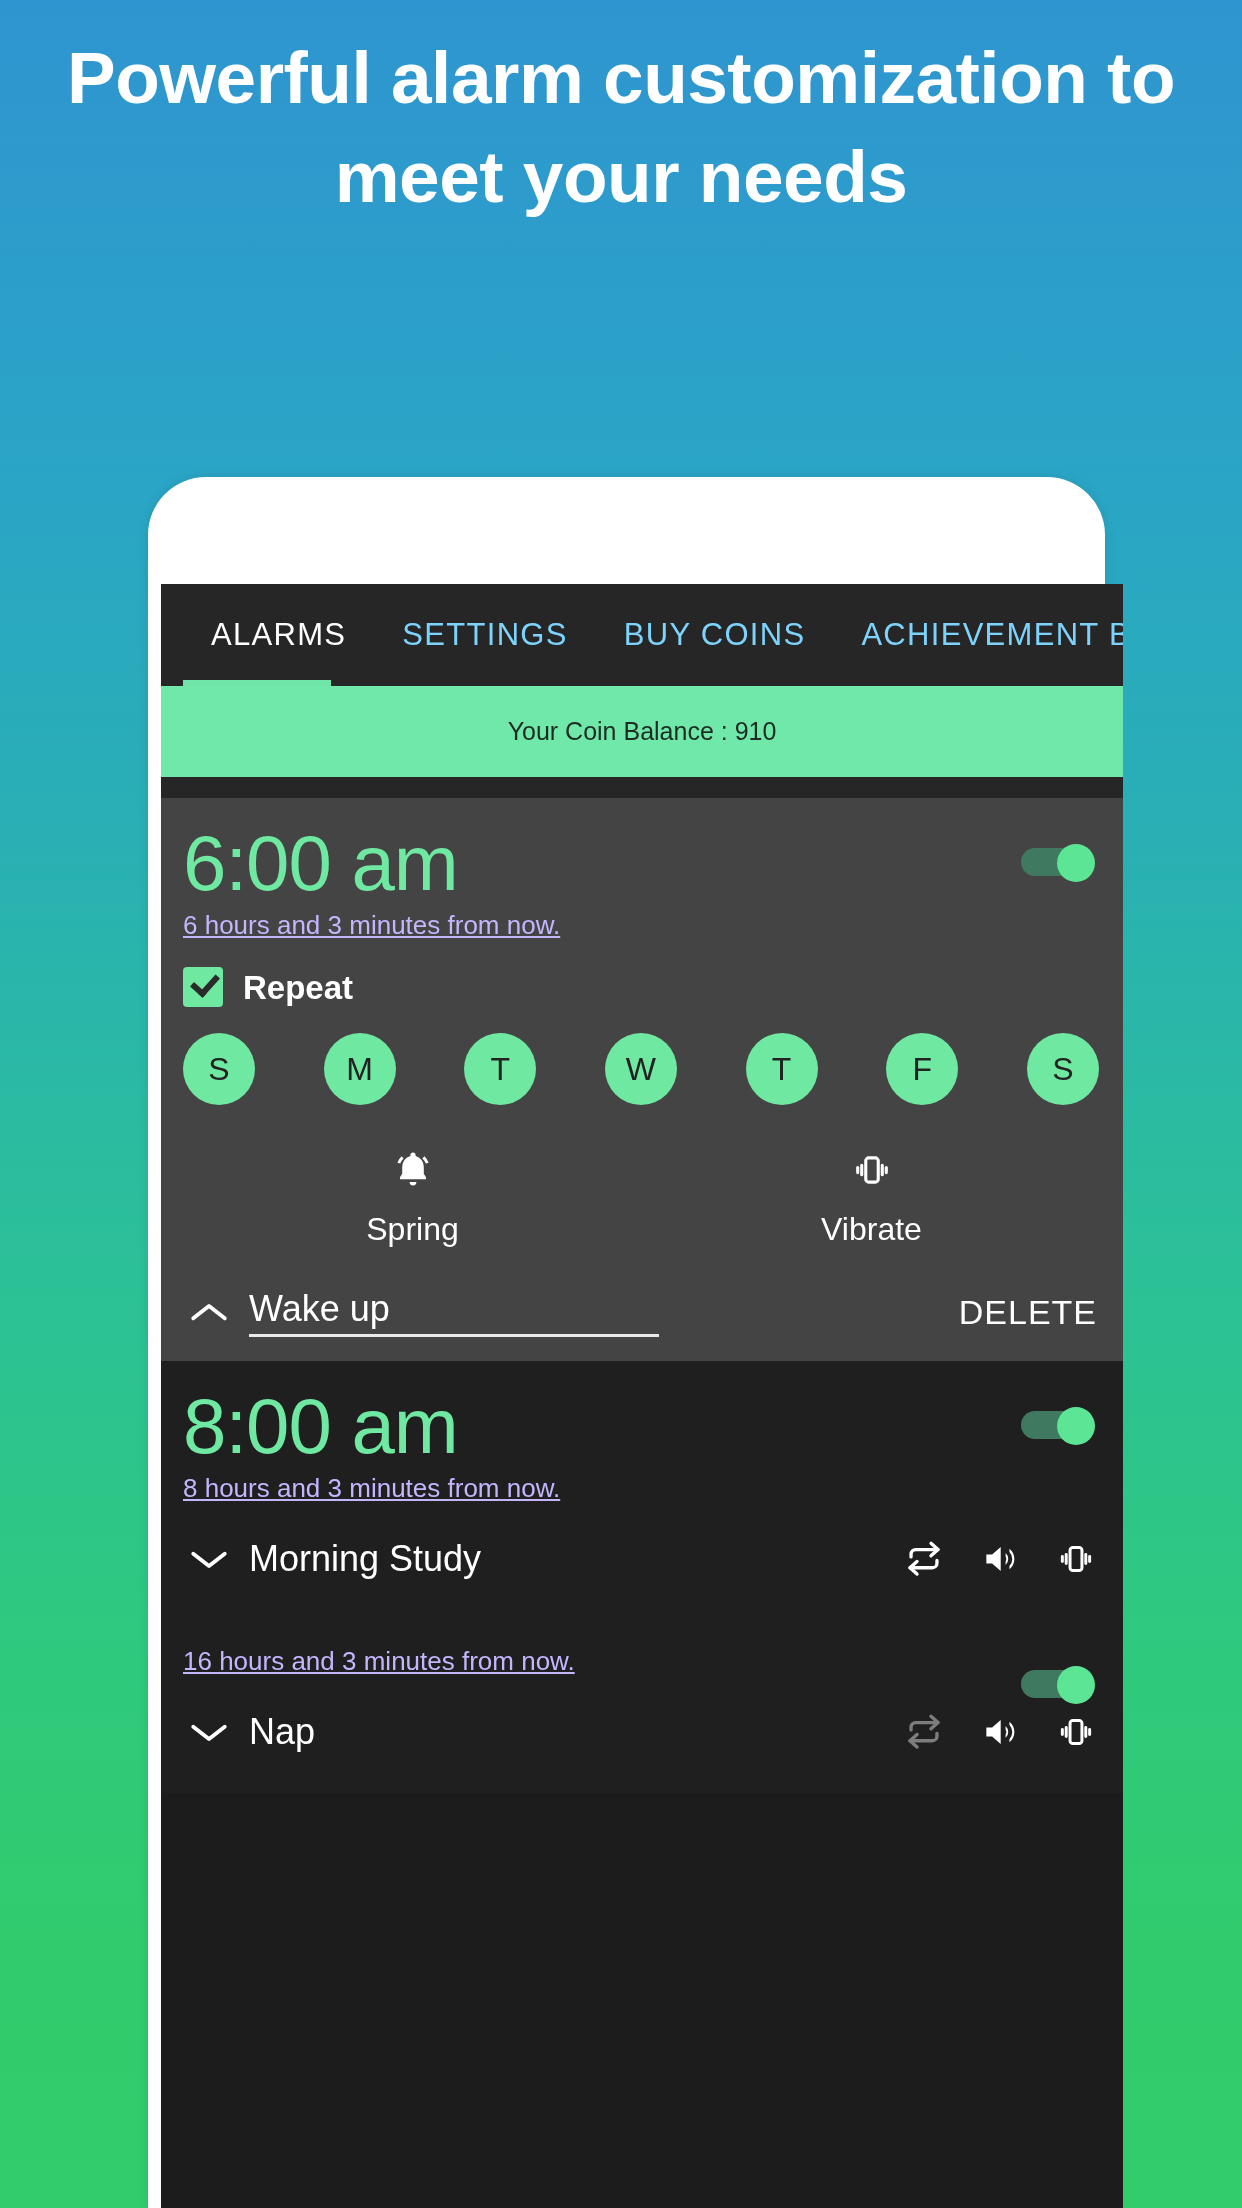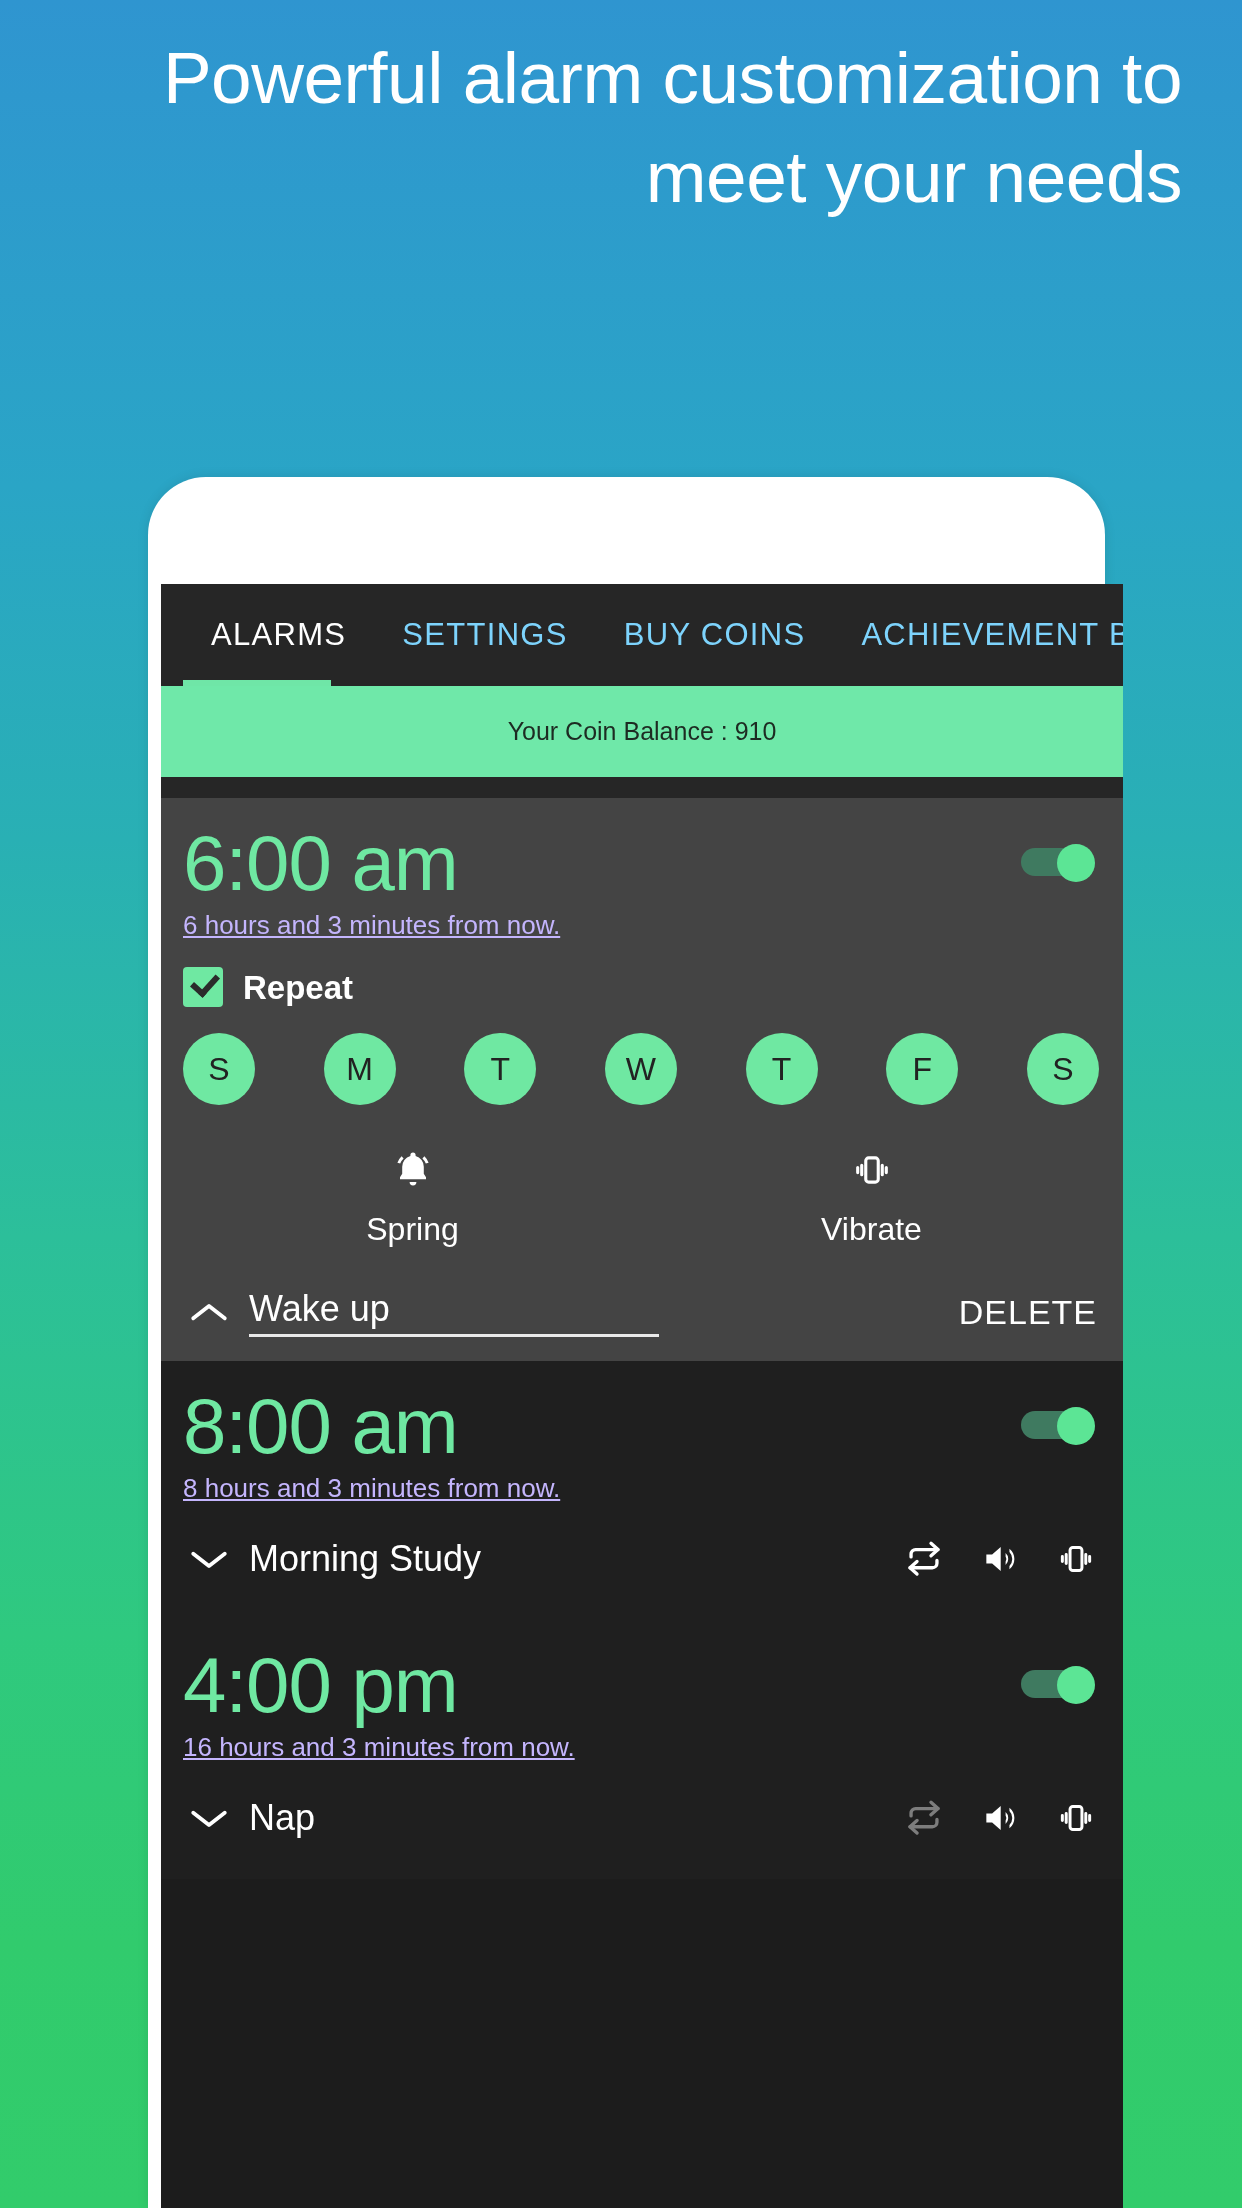--- a/index.html
+++ b/index.html
@@ -20,24 +20,24 @@
       #31cb6d 88%,
       #32cc6b 100%);
     overflow: hidden;
   }
 
   
   #headline {
     position: absolute;
     left: 0; top: 28px;
     width: 1242px;
-    text-align: right;
+    text-align: center;
     color: #ffffff;
     font-size: 73px;
-    font-weight: normal;
+    font-weight: bold;
     line-height: 99px;
     letter-spacing: -0.5px;
     padding: 0 60px;
   }
 
   
   #phone {
     position: absolute;
     left: 148px;
     top: 477px;
@@ -387,21 +387,20 @@
               <rect x="8.6" y="5.4" width="6.8" height="13.2" rx="1.6"></rect>
               <path d="M6.4 9.4v5.2M4.2 10.6v2.8M17.6 9.4v5.2M19.8 10.6v2.8" stroke-linecap="round"></path>
             </svg>
           </span>
         </div>
       </div>
     </div>
 
     <div class="card collapsed">
       <div class="card-top">
-        <div class="time">4:00 pm</div>
         <div class="subtitle">16 hours and 3 minutes from now.</div>
         <div class="toggle">
           <div class="track"></div>
           <div class="thumb"></div>
         </div>
       </div>
       <div class="collapsed-row">
         <div class="chev">
           <svg width="42" height="26" viewBox="0 0 24 14" fill="none" stroke="#ffffff" stroke-width="2.2" stroke-linecap="round" stroke-linejoin="round">
             <polyline points="3,4 12,11 21,4"></polyline>

